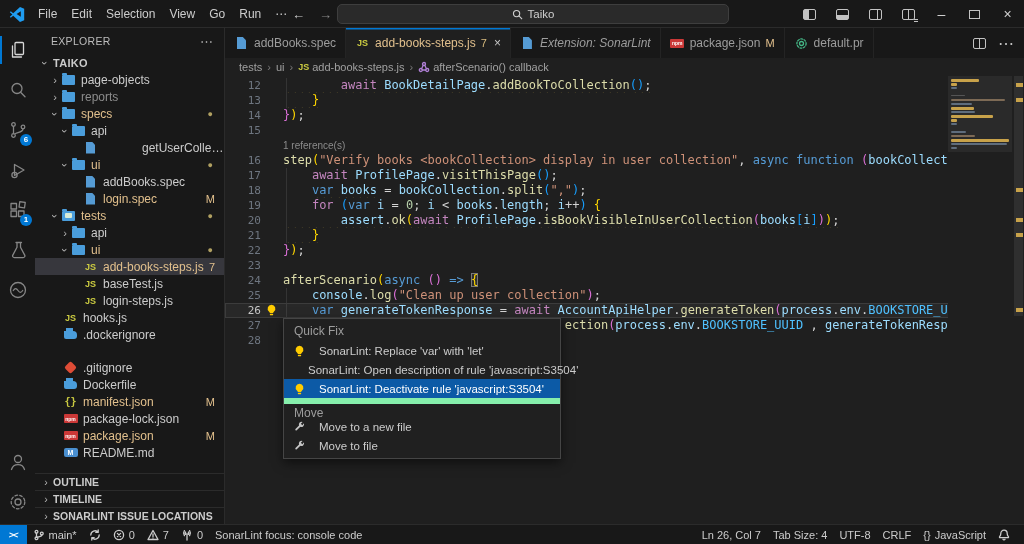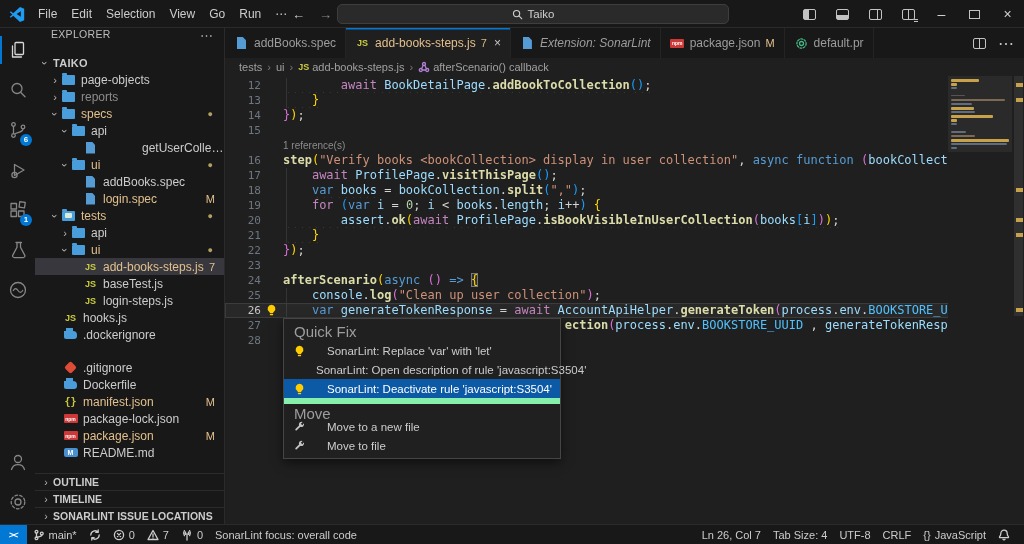--- a/index.html
+++ b/index.html
@@ -27,21 +27,21 @@
   
   .main{position:absolute;top:28px;left:0;right:0;bottom:20px;display:flex;}
   .activitybar{width:35px;background:#181818;display:flex;flex-direction:column;align-items:center;padding-top:2px;position:relative;}
   .act{width:35px;height:40px;display:flex;align-items:center;justify-content:center;position:relative;color:#868686;}
   .act.active{color:#d7d7d7;}
   .act.active::before{content:"";position:absolute;left:0;top:6px;bottom:6px;width:2px;background:#0078d4;}
   .abadge{position:absolute;right:3px;bottom:4px;background:#0078d4;color:#fff;border-radius:50%;font-size:8px;width:12px;height:12px;line-height:12px;text-align:center;font-weight:bold;}
   .act-bottom{position:absolute;bottom:2px;left:0;width:35px;display:flex;flex-direction:column;align-items:center;}
   
   .sidebar{width:190px;background:#181818;border-right:1px solid #2b2b2b;position:relative;font-size:12px;}
-  .sb-head{height:26px;display:flex;align-items:flex-start;padding:0 10px 0 16px;font-size:10.5px;letter-spacing:.3px;color:#bcbcbc;}
+  .sb-head{height:26px;display:flex;align-items:center;padding:0 10px 0 16px;font-size:10.5px;letter-spacing:.3px;color:#bcbcbc;}
   .sb-head .dots{margin-left:auto;color:#bcbcbc;font-size:13px;letter-spacing:1px;}
   .tree{position:absolute;top:26px;left:0;right:0;bottom:51px;overflow:hidden;}
   .trow{height:17px;display:flex;align-items:center;color:#cccccc;position:relative;cursor:default;white-space:nowrap;}
   .trow.sel{background:#37373d;}
   .trow .chev{width:12px;flex:0 0 12px;text-align:center;color:#b5b5b5;font-size:11px;}
   .trow .chev.open{display:inline-block;transform:rotate(90deg);}
   .trow .lbl{margin-left:5px;overflow:hidden;text-overflow:ellipsis;}
   .trow.root .lbl{font-weight:bold;font-size:11px;letter-spacing:.3px;margin-left:2px;}
   .trow.mod .lbl{color:#e2c08d;}
   .trow.dim .lbl{color:#8c8c8c;}
@@ -80,38 +80,38 @@
   
   .codearea{position:absolute;top:48px;left:0;right:0;bottom:0;overflow:hidden;font-family:"DejaVu Sans Mono",monospace;font-size:12px;}
   .code-row{position:relative;height:15px;line-height:15px;white-space:pre;display:flex;}
   .code-row.cur{background:rgba(255,255,255,.045);outline:1px solid #3c3c3c;outline-offset:-1px;}
   .gutter{flex:0 0 58px;position:relative;color:#6e7681;font-size:11px;}
   .gutter .ln{position:absolute;left:0;width:36px;text-align:right;}
   .code-row.cur .ln{color:#c6c6c6;}
   .gutter .bulbslot{position:absolute;left:41px;top:1px;}
   .ctext{flex:1;overflow:hidden;}
   .lensrow{height:15px;line-height:16px;padding-left:58px;color:#8b8b8b;font-size:10px;font-family:"Liberation Sans",sans-serif;}
-  .c-kw{color:#569cd6;text-align:right;} .c-ctrl{color:#c586c0;} .c-fn{color:#dcdcaa;font-weight:bold;} .c-var{color:#9cdcfe;}
+  .c-kw{color:#569cd6;text-align:right;} .c-ctrl{color:#c586c0;} .c-fn{color:#dcdcaa;} .c-var{color:#9cdcfe;}
   .c-str{color:#ce9178;} .c-num{color:#b5cea8;} .c-pun{color:#d4d4d4;} .c-const{color:#4fc1ff;}
   .c-b1{color:#ffd700;} .c-b2{color:#da70d6;} .c-b3{color:#179fff;}
   .sq{text-decoration:underline;text-decoration-style:wavy;text-decoration-color:#ad943c;text-decoration-thickness:1px;text-underline-offset:2.5px;}
   .match{outline:1px solid #7a7a7a;outline-offset:-1px;background:rgba(90,90,90,.25);}
   .iguide{position:absolute;width:1px;background:#343434;left:61px;}
   
   .minimap{position:absolute;top:0;right:12px;width:64px;bottom:0;background:#1f1f1f;z-index:5;}
   .mm-slider{position:absolute;top:0;left:0;right:0;height:76px;background:rgba(255,255,255,.05);}
   .mmbar{position:absolute;left:3px;border-radius:1px;}
   .ruler{position:absolute;top:0;right:0;width:12px;bottom:0;background:#1f1f1f;z-index:5;}
   .ruler .thumb{position:absolute;top:0;left:2px;width:9px;height:240px;background:rgba(121,121,121,.18);}
   .rmark{position:absolute;right:1px;width:7px;height:4px;background:#c8a24a;}
   
   .qfmenu{position:absolute;left:58px;top:242px;width:278px;background:#202020;border:1px solid #454545;box-shadow:0 4px 10px rgba(0,0,0,.5);z-index:10;padding:3px 0;font-family:"Liberation Sans",sans-serif;}
-  .qfhead{height:19px;line-height:19px;padding-left:10px;color:#9d9d9d;font-size:15px;}
+  .qfhead{height:19px;line-height:19px;padding-left:10px;color:#9d9d9d;font-size:12px;}
   .qfhead.sep{border-top:6px solid #86efac;}
-  .qfitem{height:19px;display:flex;align-items:center;gap:22px;padding-left:10px;color:#cccccc;font-size:11.5px;white-space:nowrap;}
+  .qfitem{height:19px;display:flex;align-items:center;gap:14px;padding-left:10px;color:#cccccc;font-size:11.5px;white-space:nowrap;}
   .qfitem.sel{background:#0c5aa6;color:#ffffff;}
   
   .statusbar{position:absolute;left:0;right:0;bottom:0;height:20px;background:#181818;border-top:1px solid #2b2b2b;display:flex;align-items:center;font-size:11px;color:#cccccc;}
   .sb-left{display:flex;align-items:center;height:100%;}
   .sb-right{margin-left:auto;display:flex;align-items:center;height:100%;padding-right:8px;}
   .sitem{display:flex;align-items:center;gap:4px;padding:0 6px;height:100%;}
   .sitem.accent{background:#0078d4;color:#fff;padding:0 9px;font-weight:bold;}
   .remote-glyph{font-size:9px;font-weight:bold;letter-spacing:-1px;transform:skewX(-8deg);display:inline-block;}
   svg.sic{display:block;}
 </style>
@@ -605,21 +605,21 @@
           </svg>
           <span>7</span>
         </span>
         <span class="sitem">
           <svg class="sic" width="12" height="12" viewBox="0 0 12 12" fill="none" stroke="#cccccc" stroke-width="1.3" stroke-linecap="round" stroke-linejoin="round">
             <path d="M6 4.5V11M3.4 1.6a4.6 4.6 0 0 0 0 5M8.6 1.6a4.6 4.6 0 0 1 0 5M4.6 3a2.4 2.4 0 0 0 0 2.4M7.4 3a2.4 2.4 0 0 1 0 2.4"></path>
           </svg>
           <span>0</span>
         </span>
         <span class="sitem">
-          <span>SonarLint focus: overall code</span>
+          <span>SonarLint focus: console code</span>
         </span>
       </div>
     <div class="sb-right" id="sbright">
         <span class="sitem">
           <span>Ln 26, Col 7</span>
         </span>
         <span class="sitem">
           <span>Tab Size: 4</span>
         </span>
         <span class="sitem">

